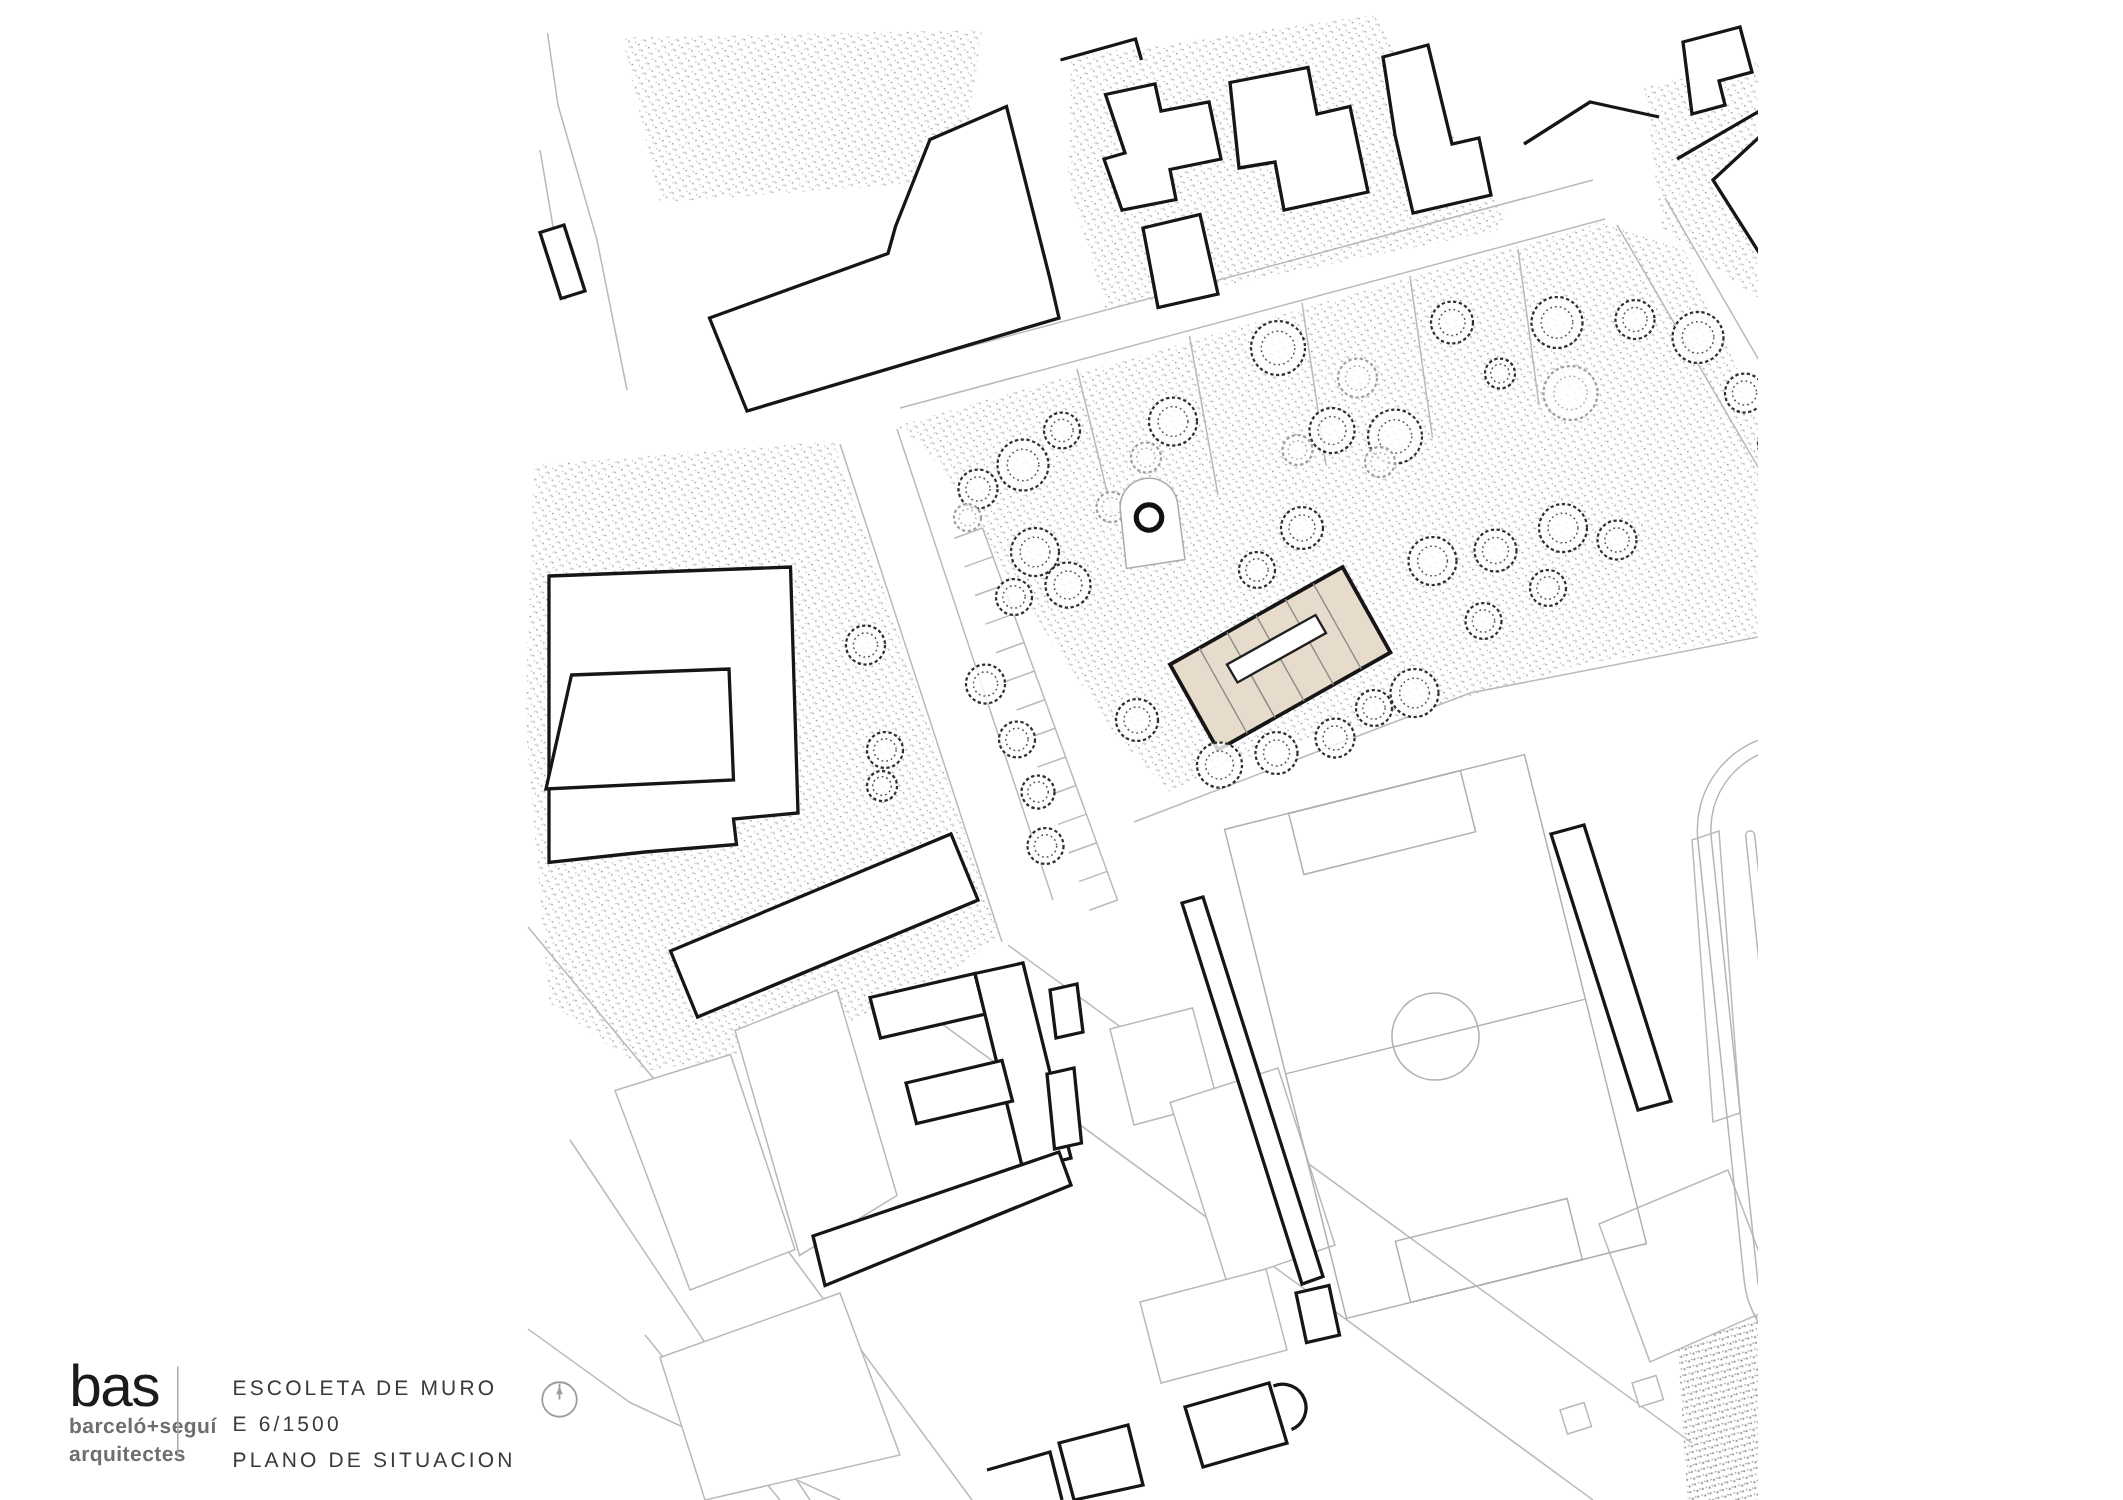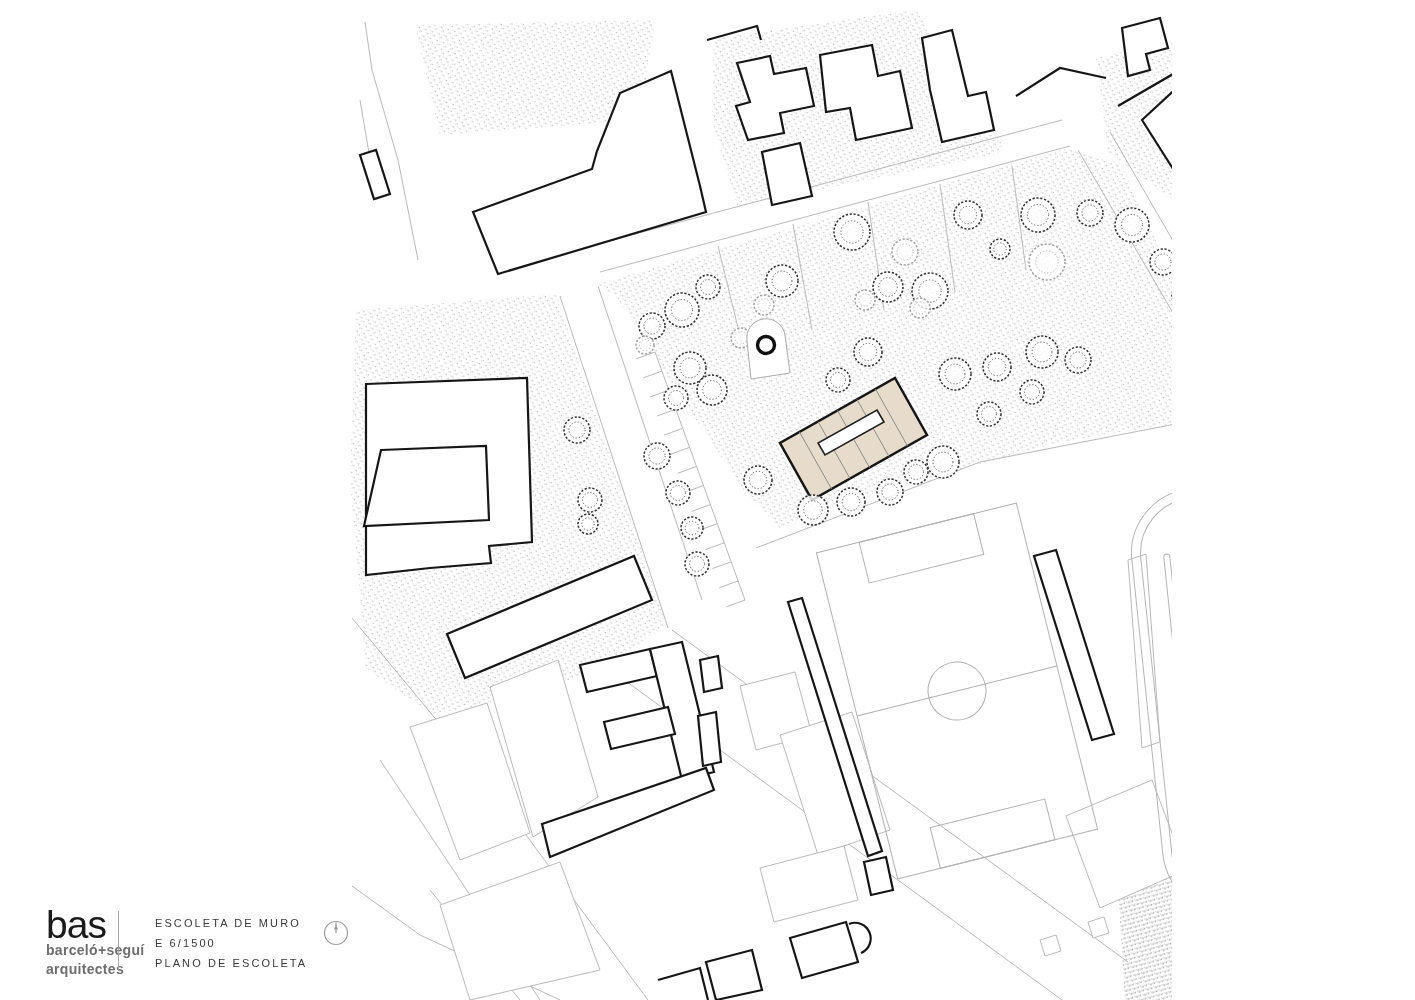--- a/index.html
+++ b/index.html
@@ -5,21 +5,21 @@
   html,body{margin:0;padding:0;background:#ffffff;}
   .page{position:relative;width:1172px;height:1000px;background:#fff;overflow:hidden;
         font-family:"Liberation Sans",sans-serif;}
   .plan-svg{position:absolute;left:0;top:0;width:1415px;height:1000px;}
   .titleblock{position:absolute;left:46px;top:909px;display:flex;align-items:flex-start;}
   .logo-wrap{width:60px;text-align:right;}
   .logo{font-size:39px;line-height:.82;font-weight:400;color:#1b1b1b;letter-spacing:-1px;}
   .logo-sub{font-size:14px;color:#6e6e6e;letter-spacing:.3px;line-height:1.35;font-weight:bold;}
   .tb-divider{width:1px;background:#a8a8a8;height:60px;margin:2px 12px 0 12px;}
   .tb-text{padding-top:8px;}
-  .tb-line{font-size:11px;letter-spacing:2.1px;color:#3a3a3a;margin-bottom:8px;white-space:nowrap;padding-left:24px;}
+  .tb-line{font-size:14px;letter-spacing:2.1px;color:#3a3a3a;margin-bottom:8px;white-space:nowrap;padding-left:24px;}
   .north{margin-left:16px;margin-top:10px;}
 </style>
 </head>
 <body>
 
 <div class="page">
 
   <svg class="plan-svg" viewBox="0 0 1415 1000" xmlns="http://www.w3.org/2000/svg">
     <defs>
       <pattern id="stip" width="7" height="7" patternUnits="userSpaceOnUse" patternTransform="rotate(18)">
@@ -271,21 +271,21 @@
   <div class="titleblock">
     <div class="logo-wrap">
       <div class="logo">bas</div>
       <div class="logo-sub">barceló+seguí</div>
       <div class="logo-sub">arquitectes</div>
     </div>
     <div class="tb-divider"></div>
     <div class="tb-text">
       <div class="tb-line">ESCOLETA DE MURO</div>
       <div class="tb-line">E 6/1500</div>
-      <div class="tb-line">PLANO DE ESCOLETA</div>
+      <div class="tb-line">PLANO DE SITUACION</div>
     </div>
     <svg class="north" width="28" height="28" viewBox="0 0 28 28">
       <circle cx="13" cy="14" r="11.5" fill="none" stroke="#9c9c9c" stroke-width="1.2"></circle>
       <line x1="13" y1="14" x2="13" y2="3.5" stroke="#9c9c9c" stroke-width="1.2"></line>
       <polygon points="13,5.5 10.8,10.5 15.2,10.5" fill="#9c9c9c"></polygon>
     </svg>
   </div>
 
 </div>
 

